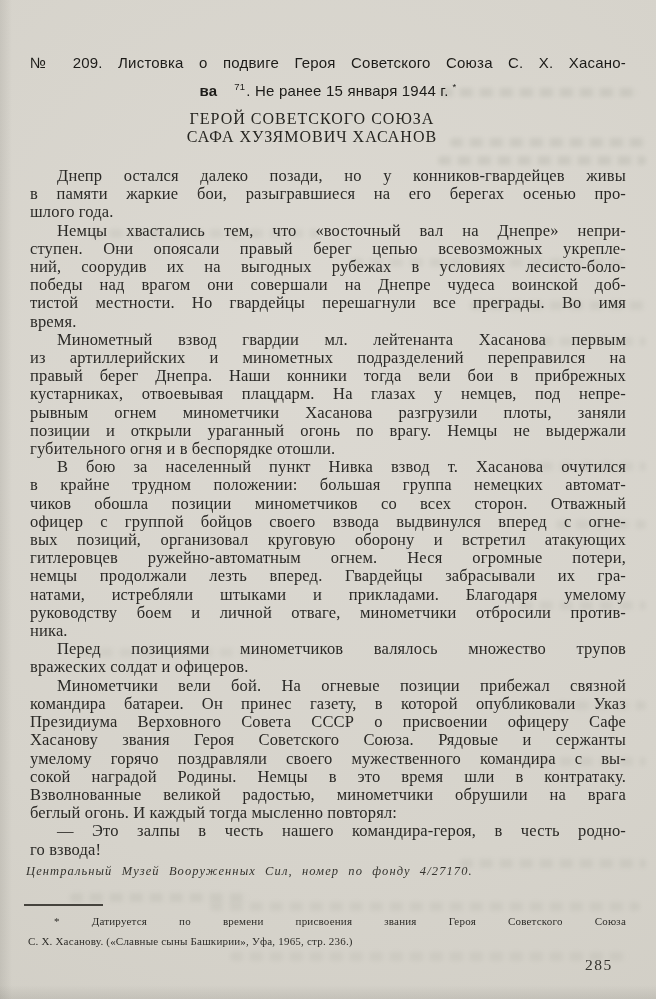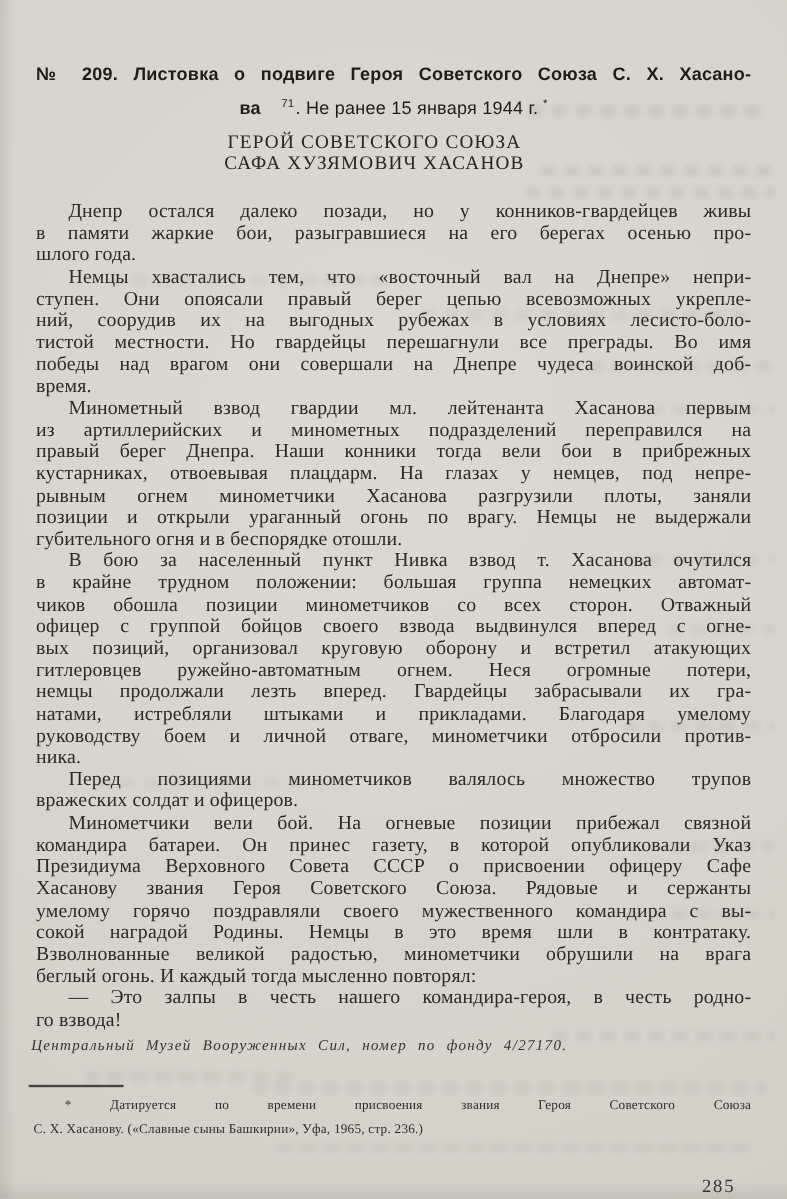--- a/index.html
+++ b/index.html
@@ -29,21 +29,21 @@
       rgba(122,126,112,0.03) 14px, rgba(122,126,112,0.03) 20px);
     filter:blur(2px); opacity:0.45;
   }
   .content { position:absolute; inset:0; z-index:2; }
 
   .doc-header {
     position:absolute; left:30px; top:51px; width:596px;
     font-family:"Liberation Sans","DejaVu Sans",sans-serif;
     font-size:15px; line-height:23px; color:#1d1c19; letter-spacing:0.2px;
   }
-  .h-line1 { font-weight:700; text-align:justify; text-align-last:justify; }
+  .h-line1 { font-weight:400; text-align:justify; text-align-last:justify; }
   .h-line2 { text-align:center; margin-top:1px; font-weight:400; }
   .h-bold { font-weight:700; }
   .h-sup, .h-star { font-size:9.5px; vertical-align:6px; }
   .h-sup { margin:0 1px 0 17px; }
   .h-star { margin-left:4px; }
 
   .doc-title {
     position:absolute; left:14px; top:110px; width:596px; text-align:center;
     font-size:16px; line-height:17.5px; letter-spacing:1px; color:#262520;
   }
@@ -64,21 +64,21 @@
 
   .fn-rule { position:absolute; left:24px; top:904px; width:79px; border-top:2px solid #45433d; }
 
   .footnote {
     position:absolute; left:28px; top:912px; width:598px;
     font-size:11px; line-height:19.5px; letter-spacing:0.2px; color:#2e2d29;
   }
   .footnote > .tline:first-child { text-indent:26px; }
 
   .page-num {
-    position:absolute; left:585px; top:980px;
+    position:absolute; left:585px; top:956px;
     font-size:15.5px; letter-spacing:1.5px; color:#34332e;
   }
 </style>
 </head>
 <body>
 
 <div class="page">
 
   <div class="ghosts">
     <div class="smudge" style="left:440px;top:88px;width:200px;"></div>
@@ -115,22 +115,22 @@
     <div class="body-text">
       <div class="para">
           <div class="tline">Днепр остался далеко позади, но у конников-гвардейцев живы</div>
           <div class="tline">в памяти жаркие бои, разыгравшиеся на его берегах осенью про-</div>
           <div class="tline tline-last">шлого года.</div>
         </div>
       <div class="para">
           <div class="tline">Немцы хвастались тем, что «восточный вал на Днепре» непри-</div>
           <div class="tline">ступен. Они опоясали правый берег цепью всевозможных укрепле-</div>
           <div class="tline">ний, соорудив их на выгодных рубежах в условиях лесисто-боло-</div>
+          <div class="tline">победы над врагом они совершали на Днепре чудеса воинской доб-</div>
           <div class="tline">тистой местности. Но гвардейцы перешагнули все преграды. Во имя</div>
-          <div class="tline">победы над врагом они совершали на Днепре чудеса воинской доб-</div>
           <div class="tline tline-last">время.</div>
         </div>
       <div class="para">
           <div class="tline">Минометный взвод гвардии мл. лейтенанта Хасанова первым</div>
           <div class="tline">из артиллерийских и минометных подразделений переправился на</div>
           <div class="tline">правый берег Днепра. Наши конники тогда вели бои в прибрежных</div>
           <div class="tline">кустарниках, отвоевывая плацдарм. На глазах у немцев, под непре-</div>
           <div class="tline">рывным огнем минометчики Хасанова разгрузили плоты, заняли</div>
           <div class="tline">позиции и открыли ураганный огонь по врагу. Немцы не выдержали</div>
           <div class="tline tline-last">губительного огня и в беспорядке отошли.</div>

